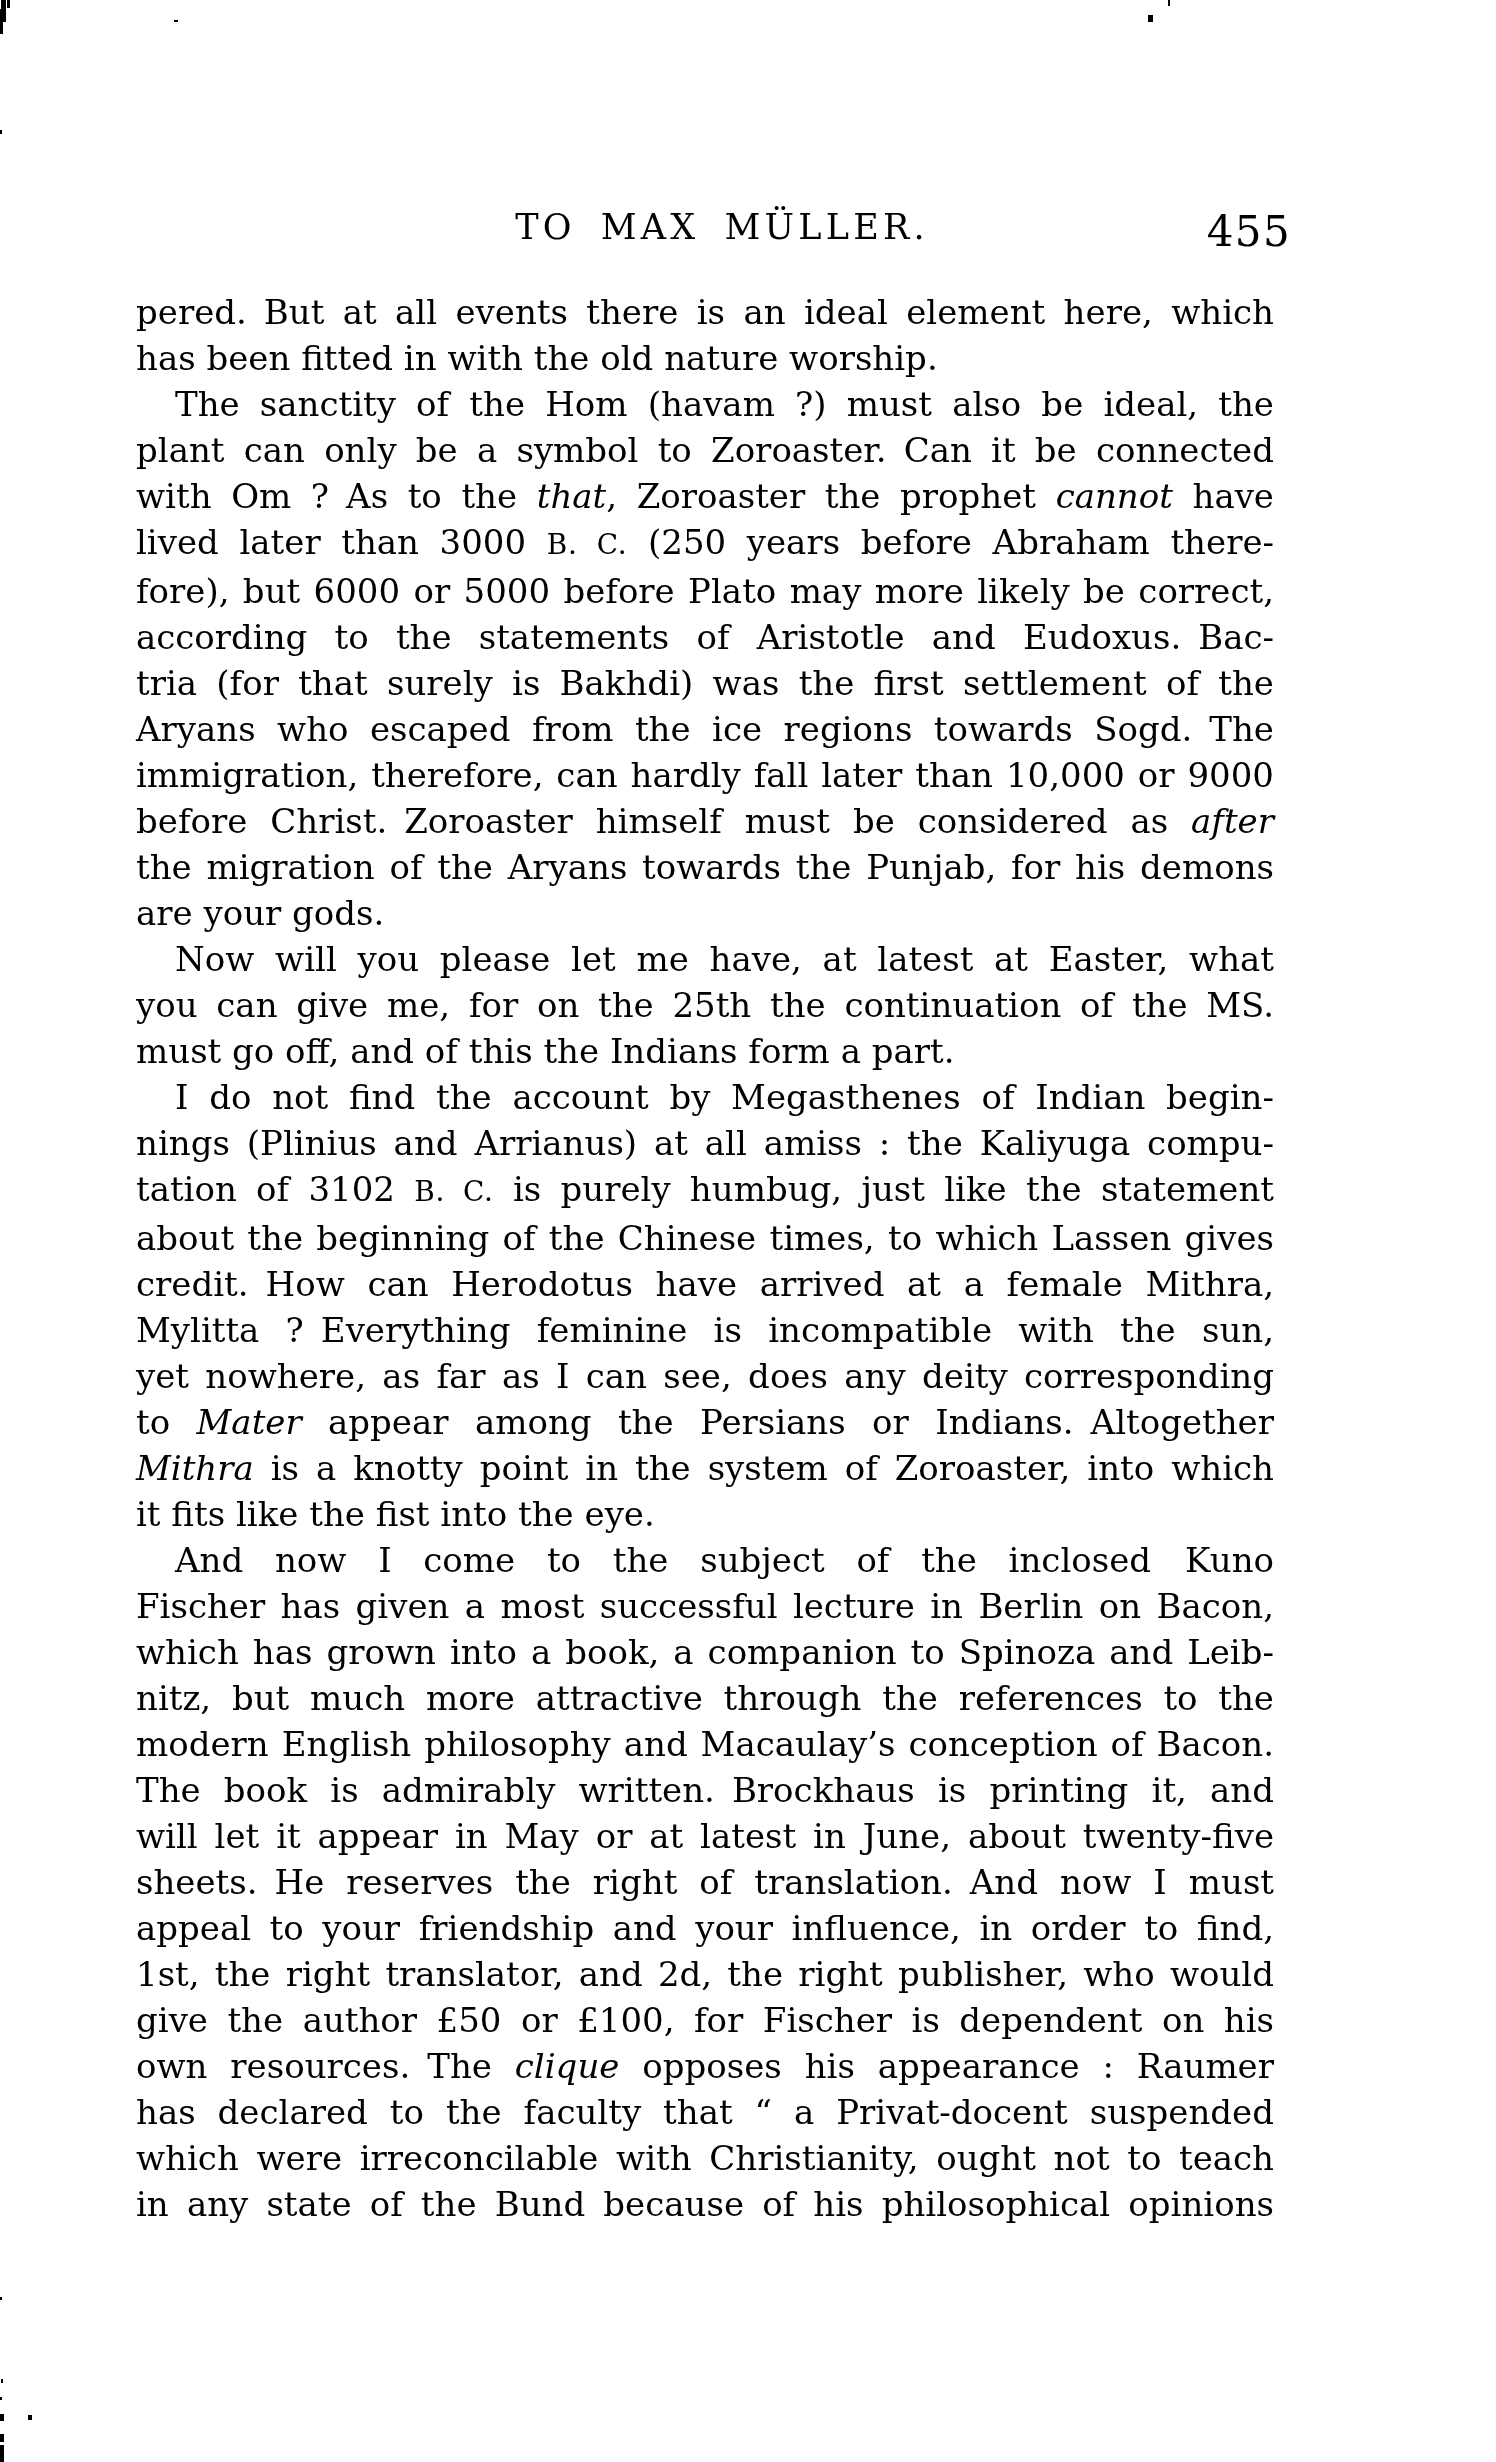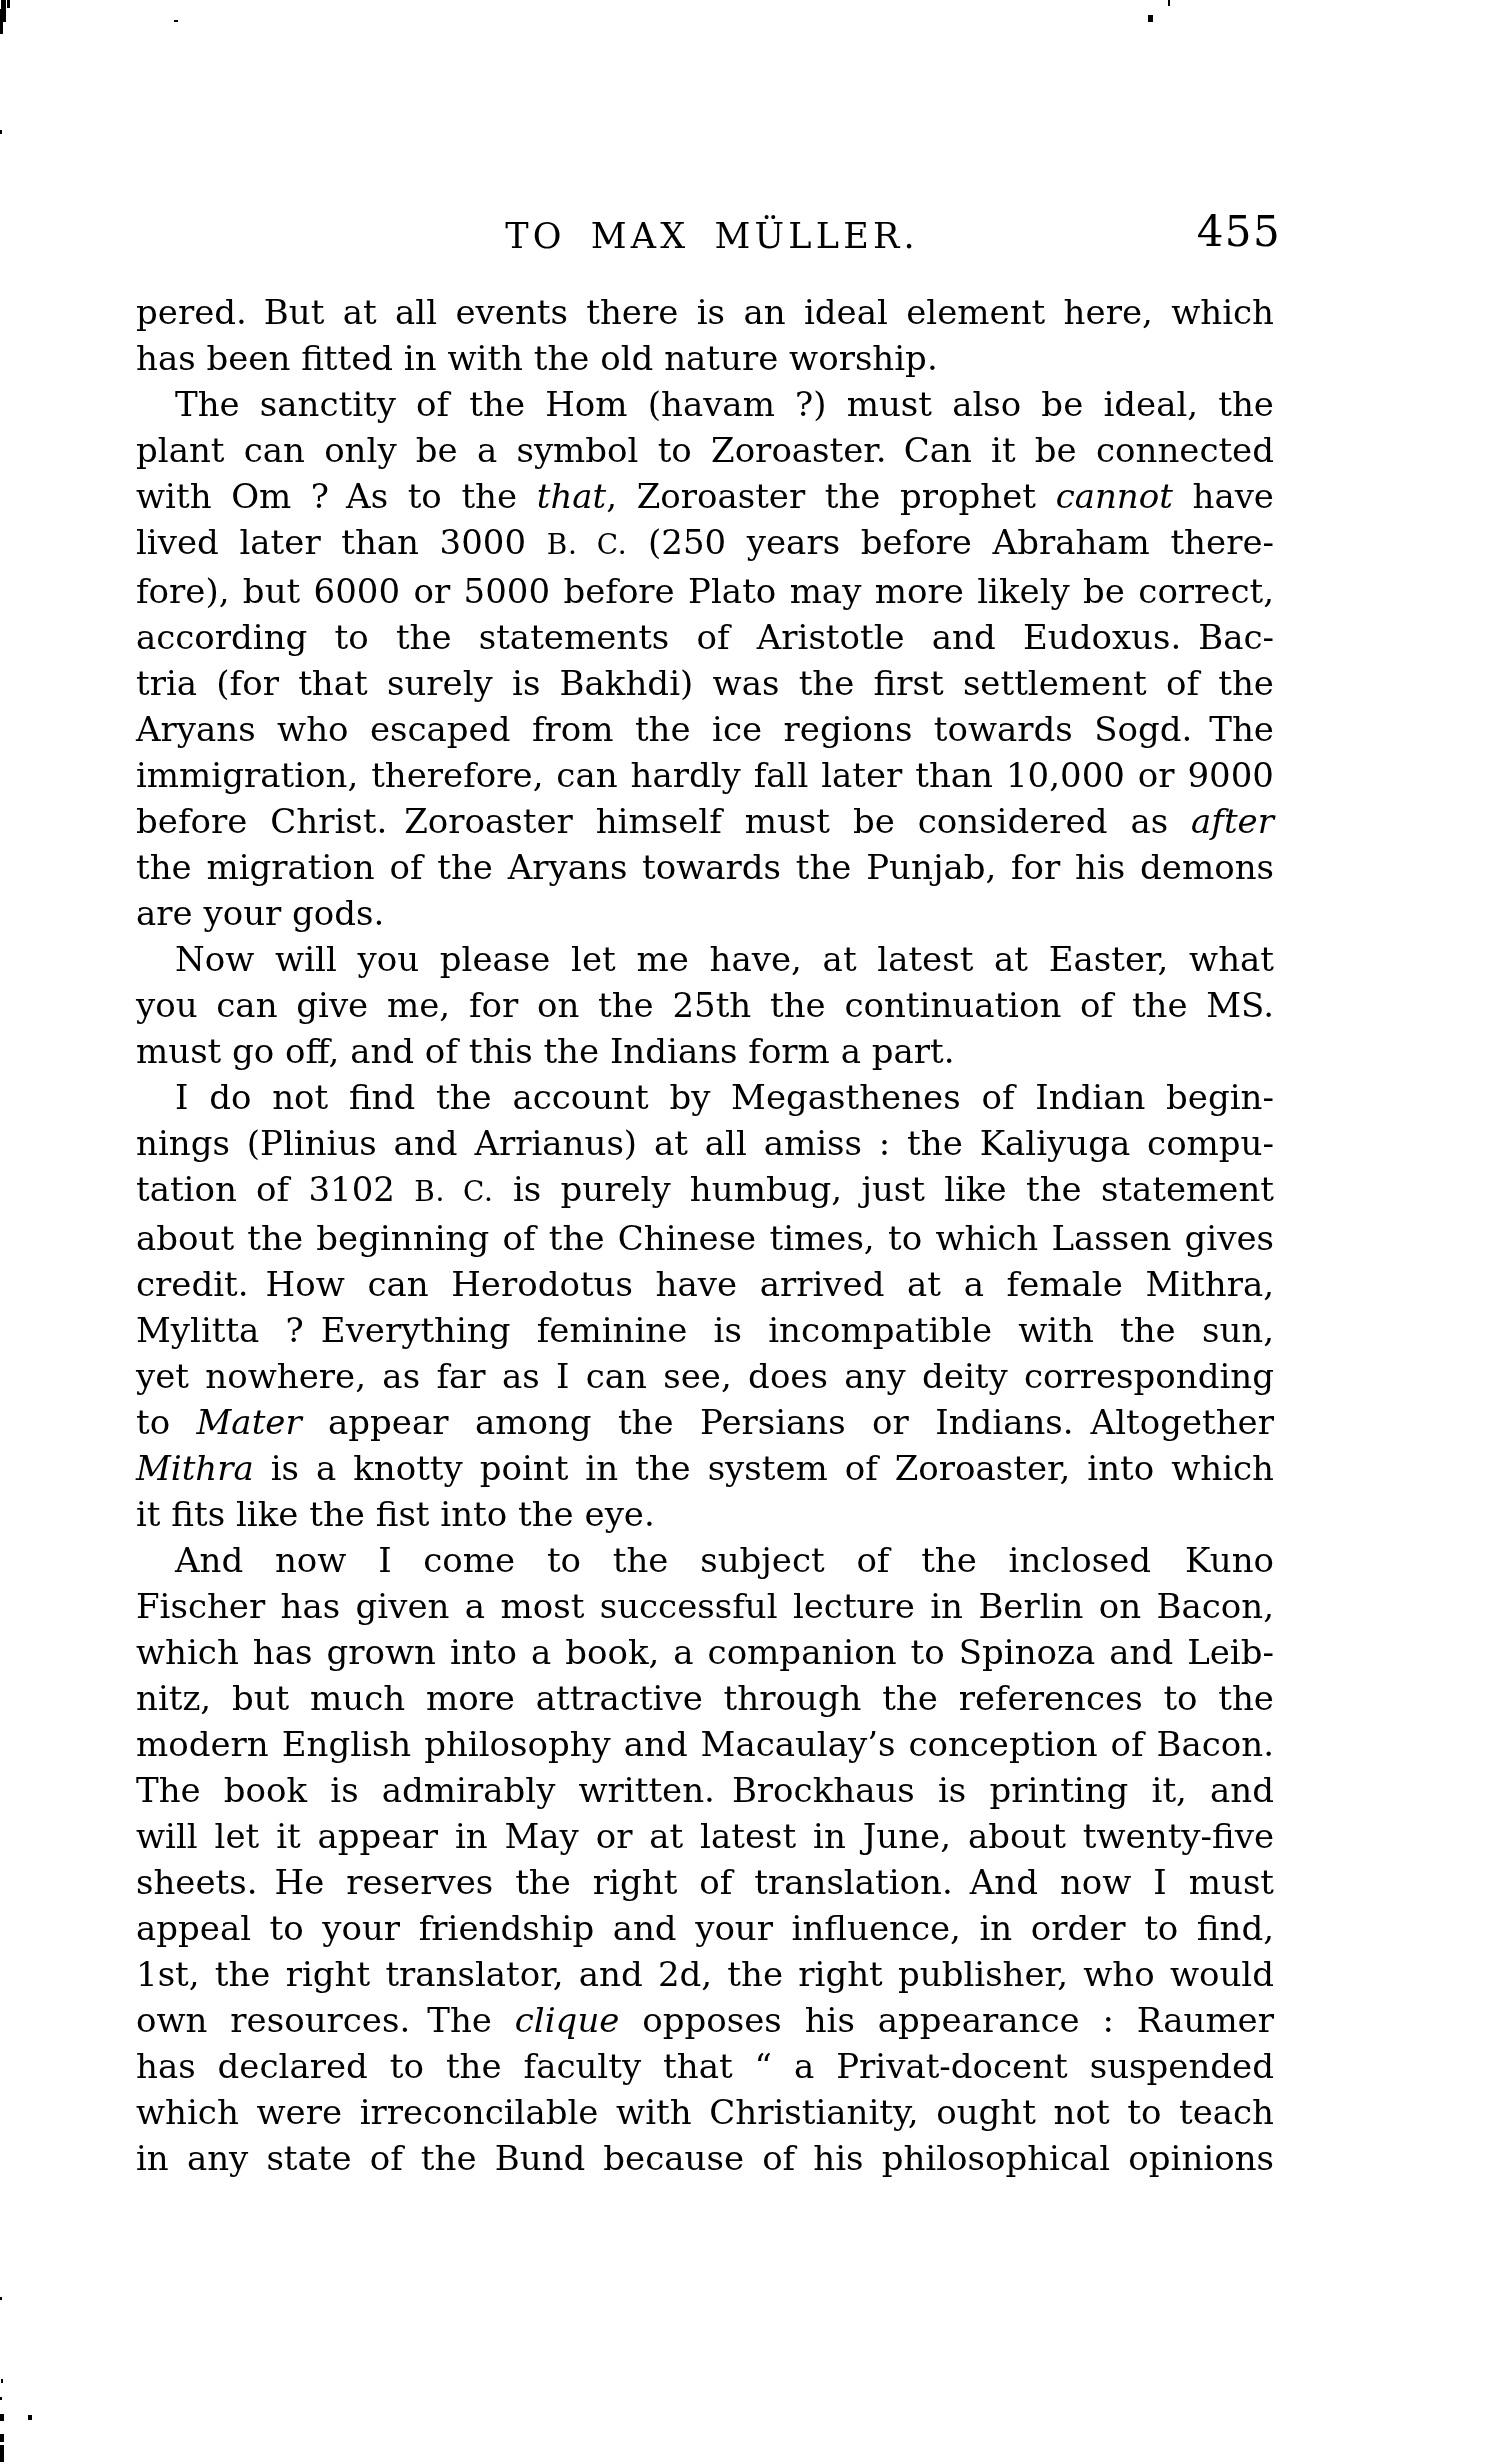--- a/index.html
+++ b/index.html
@@ -7,25 +7,25 @@
     position: relative;
     width: 1496px;
     height: 2462px;
     background: #ffffff;
     color: #000000;
     font-family: "DejaVu Serif", serif;
     overflow: hidden;
   }
   .header {
     position: absolute;
-    left: 143px;
+    left: 153px;
     top: 207px;
     width: 1138px;
     display: flex;
-    align-items: flex-end;
+    align-items: flex-start;
   }
   .spacer { flex: 1; }
   .spacer.right { text-align: right; }
   .running-title {
     font-size: 35px;
     letter-spacing: 4.2px;
     word-spacing: 9.8px;
     white-space: nowrap;
   }
   .page-number { font-size: 42px; letter-spacing: 1.4px; margin-top: 40px; }
@@ -92,20 +92,21 @@
       <div class="line indent">And now I come to the subject of the inclosed Kuno</div>
       <div class="line">Fischer has given a most successful lecture in Berlin on Bacon,</div>
       <div class="line">which has grown into a book, a companion to Spinoza and Leib-</div>
       <div class="line">nitz, but much more attractive through the references to the</div>
       <div class="line">modern English philosophy and Macaulay’s conception of Bacon.</div>
       <div class="line">The book is admirably written. Brockhaus is printing it, and</div>
       <div class="line">will let it appear in May or at latest in June, about twenty-five</div>
       <div class="line">sheets. He reserves the right of translation. And now I must</div>
       <div class="line">appeal to your friendship and your influence, in order to find,</div>
       <div class="line">1st, the right translator, and 2d, the right publisher, who would</div>
+      <div class="line">give the author £50 or £100, for Fischer is dependent on his</div>
       <div class="line">own resources. The <i>clique</i> opposes his appearance : Raumer</div>
       <div class="line">has declared to the faculty that “ a Privat-docent suspended</div>
       <div class="line">which were irreconcilable with Christianity, ought not to teach</div>
       <div class="line">in any state of the Bund because of his philosophical opinions</div>
     </div>
 
   <div class="speck" style="left:1.4px;top:0;width:4.2px;height:9px;"></div>
   <div class="speck" style="left:7px;top:0;width:2.8px;height:8.4px;"></div>
   <div class="speck" style="left:0;top:9px;width:6.3px;height:12.6px;"></div>
   <div class="speck" style="left:0;top:21px;width:2.8px;height:12.6px;"></div>

